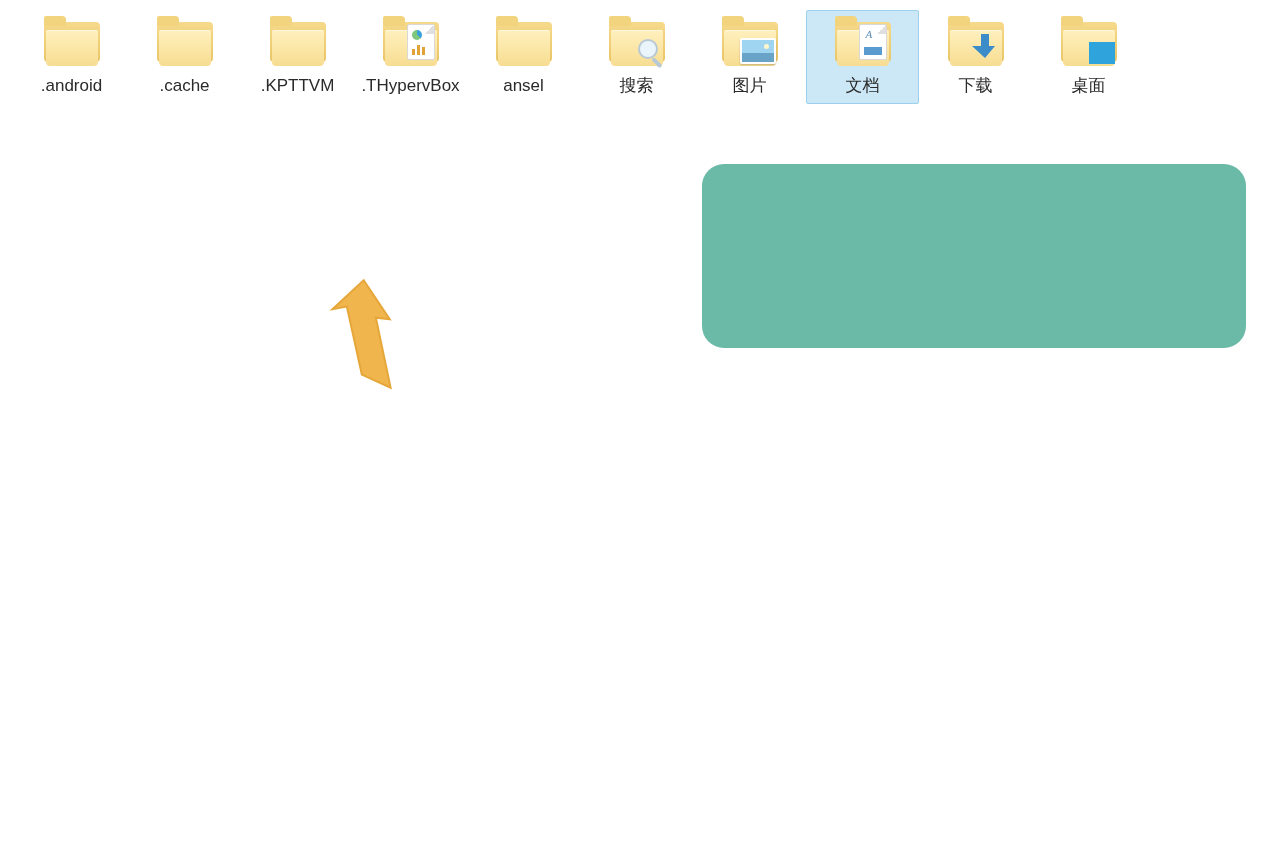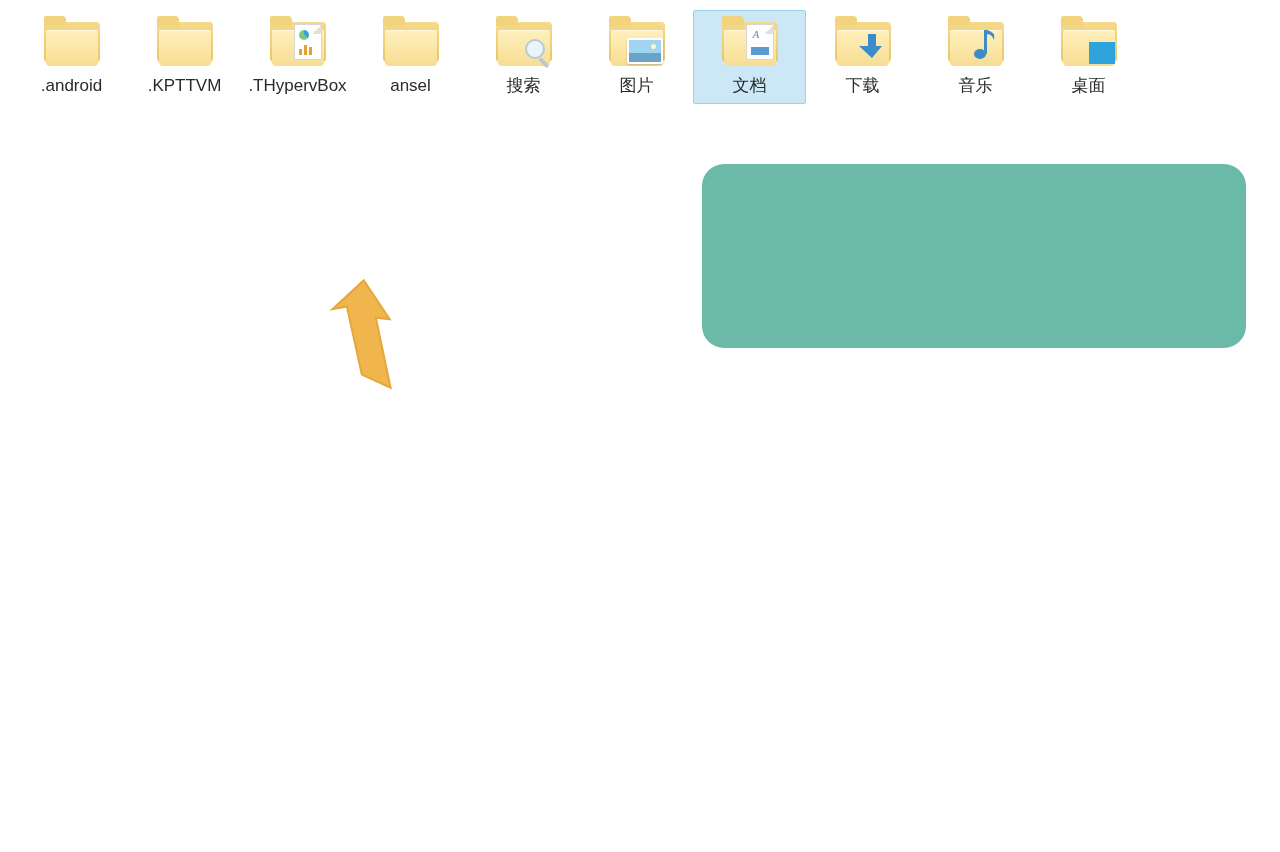--- a/index.html
+++ b/index.html
@@ -221,20 +221,29 @@
   <div class="folder-item">
     <div class="icon-wrap">
       <div class="folder">
           <div class="folder-back"></div>
           <div class="folder-front"></div>
         </div>
     </div>
     <span class="folder-label">.android</span>
   </div>
 
+  <div class="folder-item">
+    <div class="icon-wrap">
+      <div class="folder">
+          <div class="folder-back"></div>
+          <div class="folder-front"></div>
+        </div>
+    </div>
+    <span class="folder-label">.cache</span>
+  </div>
 
   <div class="folder-item">
     <div class="icon-wrap">
       <div class="folder">
           <div class="folder-back"></div>
           <div class="folder-front"></div>
         </div>
     </div>
     <span class="folder-label">.KPTTVM</span>
   </div>
@@ -321,36 +330,20 @@
         <div class="dl-arrow">
           <svg viewBox="0 0 26 28">
               <path d="M9 2 h8 v12 h6 L13 26 0 14 h9 z" fill="#3b8cc9"></path>
             </svg>
         </div>
       </div>
     </div>
     <span class="folder-label">下载</span>
   </div>
 
-  <div class="folder-item">
-    <div class="icon-wrap">
-      <div class="folder">
-          <div class="folder-back"></div>
-          <div class="folder-front"></div>
-        <div class="music-note">
-          <svg viewBox="0 0 26 32">
-              <ellipse cx="8" cy="26" rx="6" ry="5" fill="#3b8cc9"></ellipse>
-              <rect x="12" y="2" width="3" height="24" fill="#3b8cc9"></rect>
-              <path d="M15 2 Q24 4 22 12 Q20 6 15 6 Z" fill="#3b8cc9"></path>
-            </svg>
-        </div>
-      </div>
-    </div>
-    <span class="folder-label">音乐</span>
-  </div>
 
   <div class="folder-item">
     <div class="icon-wrap">
       <div class="folder">
           <div class="folder-back"></div>
           <div class="folder-front"></div>
         <div class="desk-square"></div>
       </div>
     </div>
     <span class="folder-label">桌面</span>

